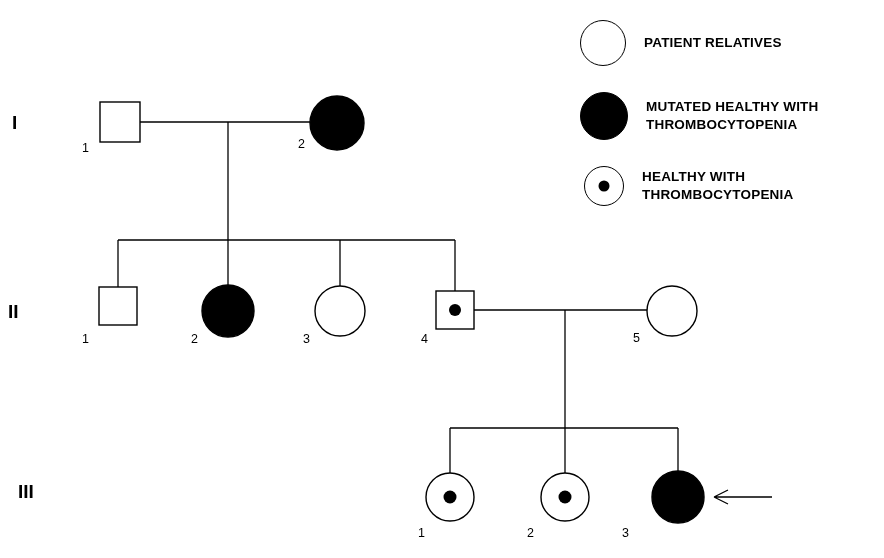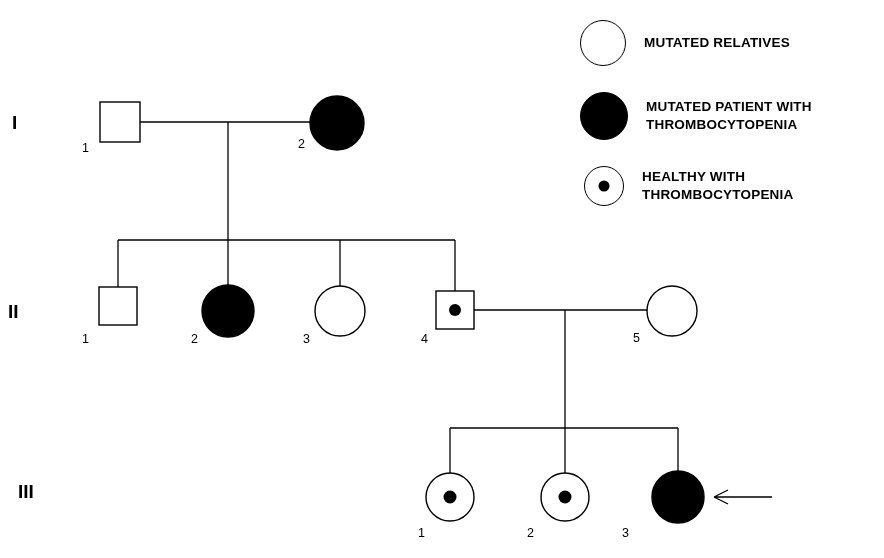--- a/index.html
+++ b/index.html
@@ -114,25 +114,25 @@
       <g>
         <circle cx="678" cy="497" r="26" fill="#000000" stroke="#000000" stroke-width="1.4"></circle>
         <text x="622" y="537" font-size="12.5" font-family="Liberation Sans, sans-serif" fill="#000000">3</text>
       </g>
       <path d="M772,497 L714,497 M714,497 l14,-7 M714,497 l14,7" stroke="#000000" stroke-width="1.3" fill="none"></path>
     </svg>
 
   <div class="legend">
     <div class="legend-row">
       <span class="sym sym-empty"></span>
-      <span class="legend-label">MUTATED RELATIVES</span>
+      <span class="legend-label">PATIENT RELATIVES</span>
     </div>
     <div class="legend-row">
       <span class="sym sym-filled"></span>
-      <span class="legend-label">MUTATED PATIENT WITH THROMBOCYTOPENIA</span>
+      <span class="legend-label">MUTATED HEALTHY WITH THROMBOCYTOPENIA</span>
     </div>
     <div class="legend-row">
       <span class="sym sym-dot"></span>
       <span class="legend-label">HEALTHY WITH THROMBOCYTOPENIA</span>
     </div>
   </div>
 
 </div>
 
 </body></html>

